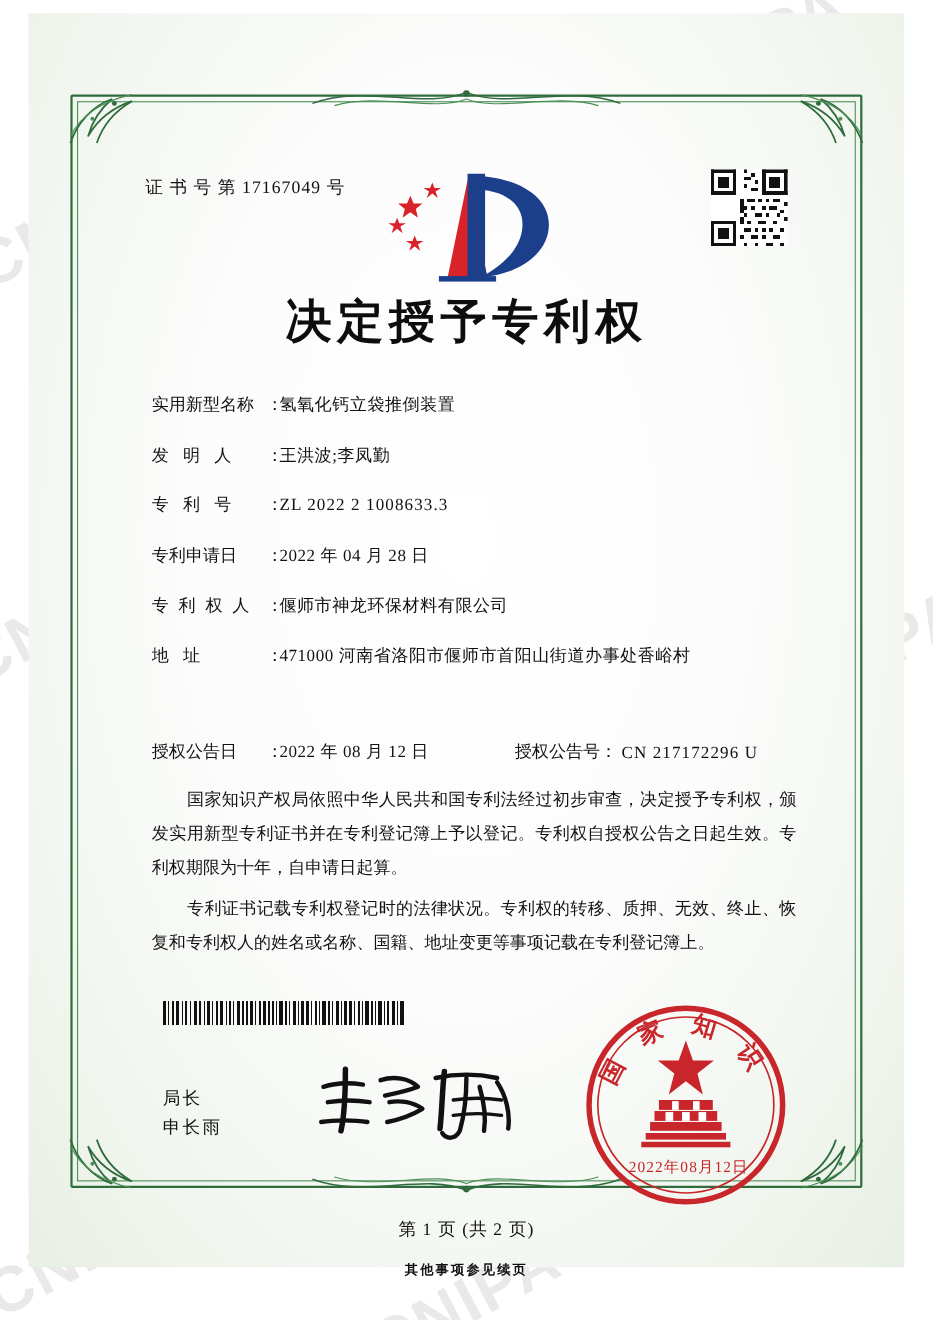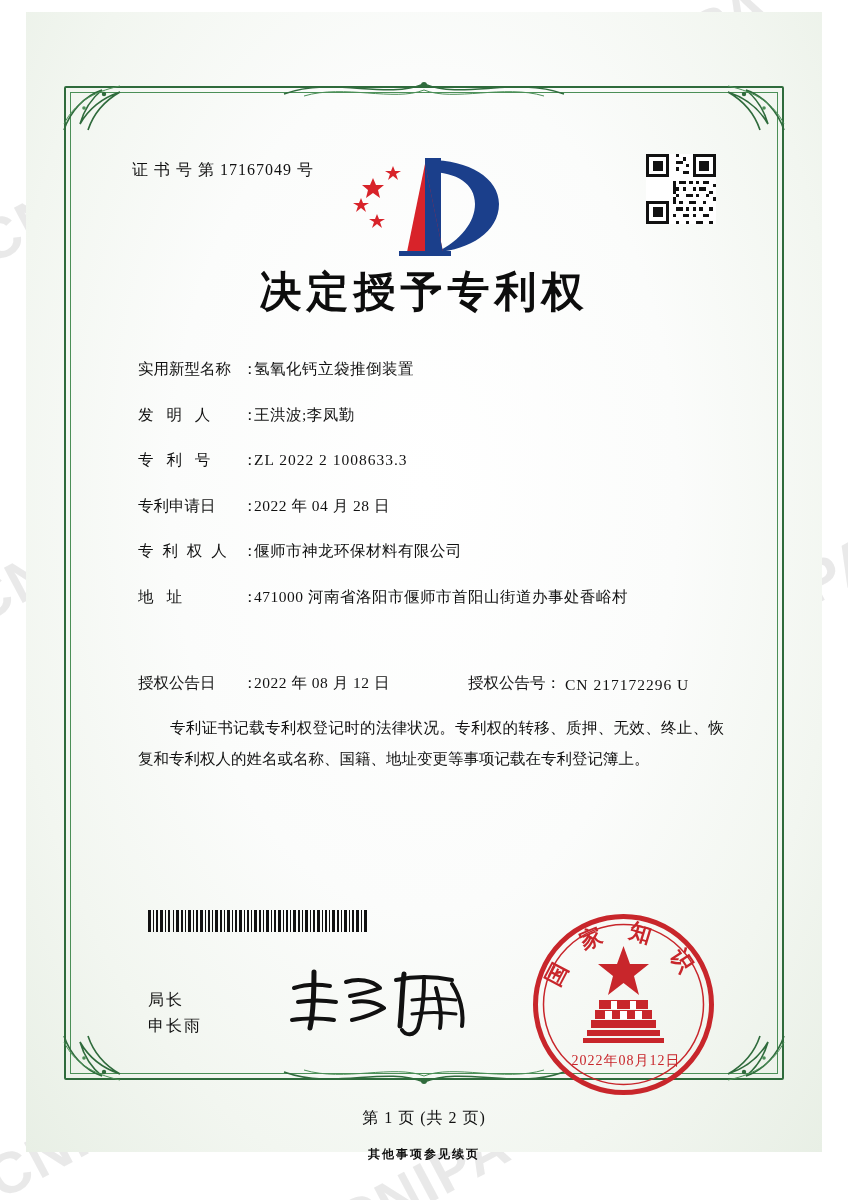--- a/index.html
+++ b/index.html
@@ -439,20 +439,21 @@
       </div>
       <div class="inline-right" style="display:flex; align-items:flex-end;margin-top:39px;">
         <span>授权公告号</span>
         <span>：</span>
         <span class="field-value mono" style="padding-left:4px;">CN 217172296 U</span>
       </div>
     </div>
   </div>
 
   <div class="paras">
+    <p>国家知识产权局依照中华人民共和国专利法经过初步审查，决定授予专利权，颁发实用新型专利证书并在专利登记簿上予以登记。专利权自授权公告之日起生效。专利权期限为十年，自申请日起算。</p>
     <p>专利证书记载专利权登记时的法律状况。专利权的转移、质押、无效、终止、恢复和专利权人的姓名或名称、国籍、地址变更等事项记载在专利登记簿上。</p>
   </div>
 
   <svg class="barcode" viewBox="0 0 222 22" shape-rendering="crispEdges">
     <rect width="222" height="22" fill="#ffffff" fill-opacity="0"></rect>
     <g fill="#111111">
       <rect x="0" y="0" width="3" height="22"></rect>
         <rect x="5" y="0" width="1" height="22"></rect>
       <rect x="8" y="0" width="2" height="22"></rect>
         <rect x="12" y="0" width="3" height="22"></rect>

